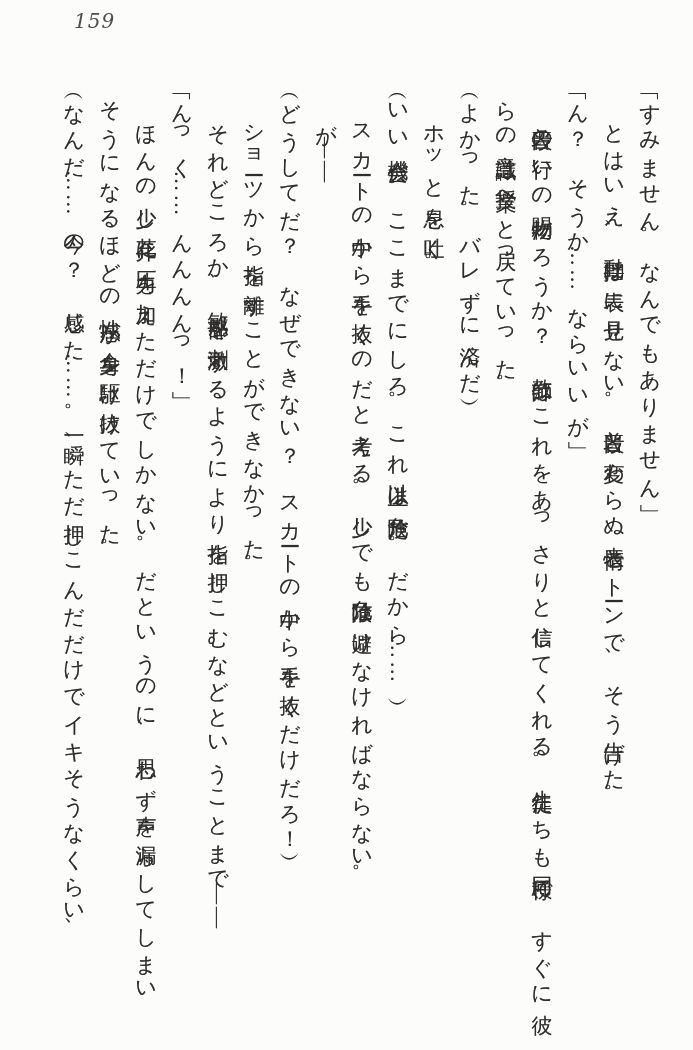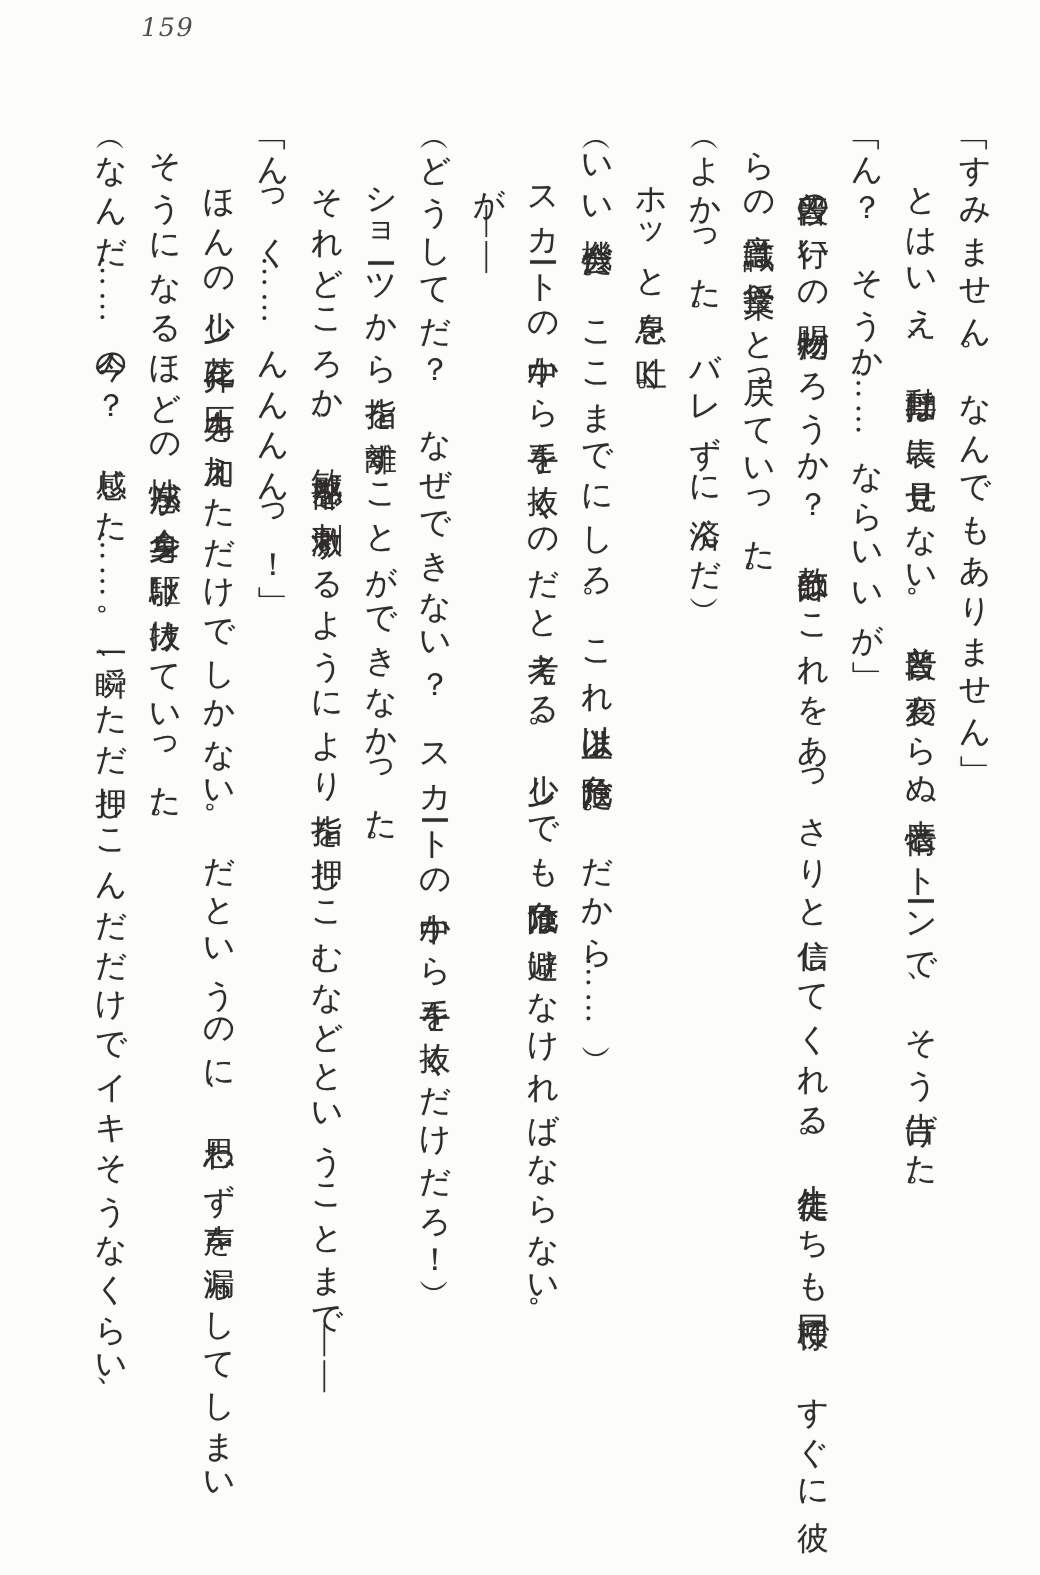--- a/index.html
+++ b/index.html
@@ -19,24 +19,24 @@
     background:var(--page-bg);
   }
   .page{
     position:absolute;
     inset:0;
     background:var(--page-bg);
   }
   .page-number{
     position:absolute;
     top:9px;
-    left:94px;
+    left:74px;
     font-family:"DejaVu Serif","Liberation Serif",serif;
     font-style:italic;
-    font-size:17px;
+    font-size:20px;
     letter-spacing:1px;
     color:var(--pagenum-color);
   }
   .text-block{
     position:absolute;
     top:86px;
     right:25px;
     height:918px;
     writing-mode:vertical-rl;
     text-orientation:mixed;

